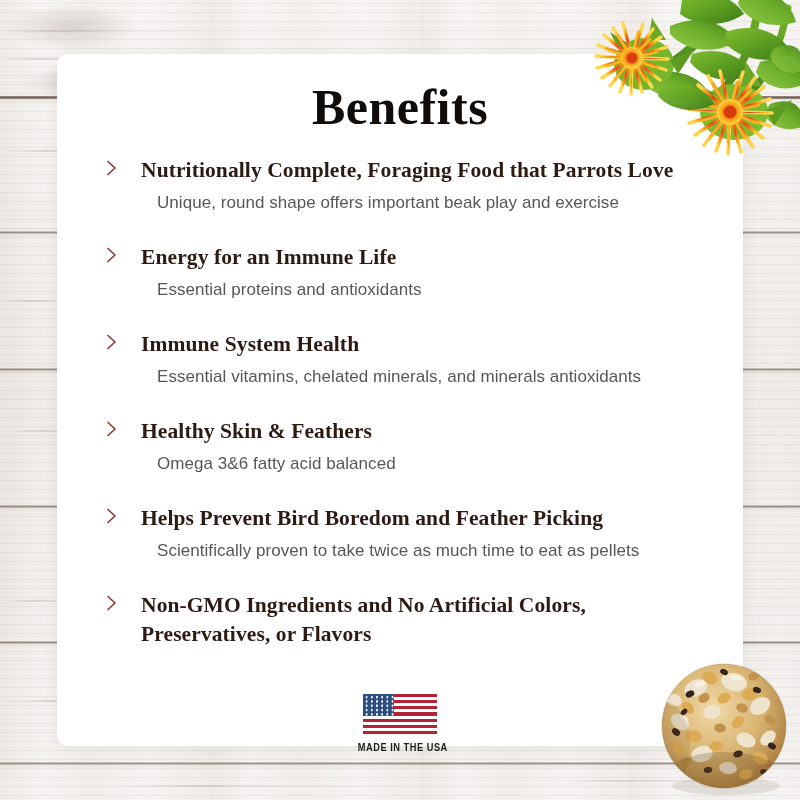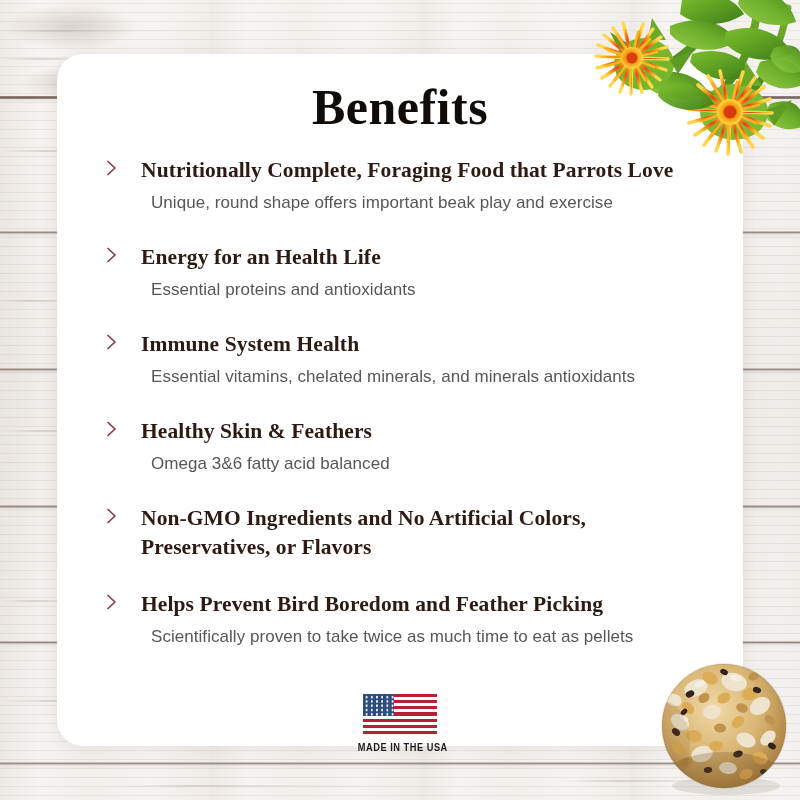--- a/index.html
+++ b/index.html
@@ -81,21 +81,21 @@
   }
 
   
   .card {
     position: absolute;
     left: 57px;
     top: 54px;
     width: 686px;
     height: 692px;
     background: #ffffff;
-    border-radius: 26px;
+    border-radius: 11px;
     box-shadow: 0 2px 14px rgba(120,110,104,0.10);
   }
 
   
   .title {
     position: absolute;
     left: 0; right: 0;
     top: 24px;
     text-align: center;
     font-family: "Liberation Serif", "DejaVu Serif", serif;
@@ -136,21 +136,21 @@
     line-height: 29px;
     color: #2d1a13;
     letter-spacing: 0.1px;
     margin: 0;
   }
   .b-sub {
     font-family: "Liberation Sans", sans-serif;
     font-size: 17px;
     line-height: 24px;
     color: #575757;
-    margin: 6px 0 0 10px;
+    margin: 6px 0 0 16px;
     letter-spacing: 0.05px;
   }
 
   
   .usa-badge {
     position: absolute;
     left: 50%;
     transform: translateX(-50%);
     top: 640px;
     width: 96px;
@@ -259,21 +259,21 @@
         <p class="b-head">Nutritionally Complete, Foraging Food that Parrots Love</p>
         <p class="b-sub">Unique, round shape offers important beak play and exercise</p>
       </div>
 
       <div class="benefit">
         <span class="chev">
           <svg width="18" height="18" viewBox="0 0 18 18">
             <path d="M5 2.5 L12 9 L5 15.5" fill="none" stroke="#8c3b3b" stroke-width="1.7" stroke-linecap="round" stroke-linejoin="round"></path>
           </svg>
         </span>
-        <p class="b-head">Energy for an Health Life</p>
+        <p class="b-head">Energy for an Immune Life</p>
         <p class="b-sub">Essential proteins and antioxidants</p>
       </div>
 
       <div class="benefit">
         <span class="chev">
           <svg width="18" height="18" viewBox="0 0 18 18">
             <path d="M5 2.5 L12 9 L5 15.5" fill="none" stroke="#8c3b3b" stroke-width="1.7" stroke-linecap="round" stroke-linejoin="round"></path>
           </svg>
         </span>
         <p class="b-head">Immune System Health</p>
@@ -289,32 +289,32 @@
         <p class="b-head">Healthy Skin &amp; Feathers</p>
         <p class="b-sub">Omega 3&amp;6 fatty acid balanced</p>
       </div>
 
       <div class="benefit">
         <span class="chev">
           <svg width="18" height="18" viewBox="0 0 18 18">
             <path d="M5 2.5 L12 9 L5 15.5" fill="none" stroke="#8c3b3b" stroke-width="1.7" stroke-linecap="round" stroke-linejoin="round"></path>
           </svg>
         </span>
-        <p class="b-head" style="max-width:480px;">Non-GMO Ingredients and No Artificial Colors, Preservatives, or Flavors</p>
-
+        <p class="b-head">Helps Prevent Bird Boredom and Feather Picking</p>
+        <p class="b-sub">Scientifically proven to take twice as much time to eat as pellets</p>
       </div>
 
       <div class="benefit">
         <span class="chev">
           <svg width="18" height="18" viewBox="0 0 18 18">
             <path d="M5 2.5 L12 9 L5 15.5" fill="none" stroke="#8c3b3b" stroke-width="1.7" stroke-linecap="round" stroke-linejoin="round"></path>
           </svg>
         </span>
-        <p class="b-head">Helps Prevent Bird Boredom and Feather Picking</p>
-        <p class="b-sub">Scientifically proven to take twice as much time to eat as pellets</p>
+        <p class="b-head" style="max-width:480px;">Non-GMO Ingredients and No Artificial Colors, Preservatives, or Flavors</p>
+
       </div>
 
     </div>
 
     <div class="usa-badge">
       <div class="flag">
         <div class="stripes"></div>
         <div class="canton">
           <div class="stars"></div>
         </div>

